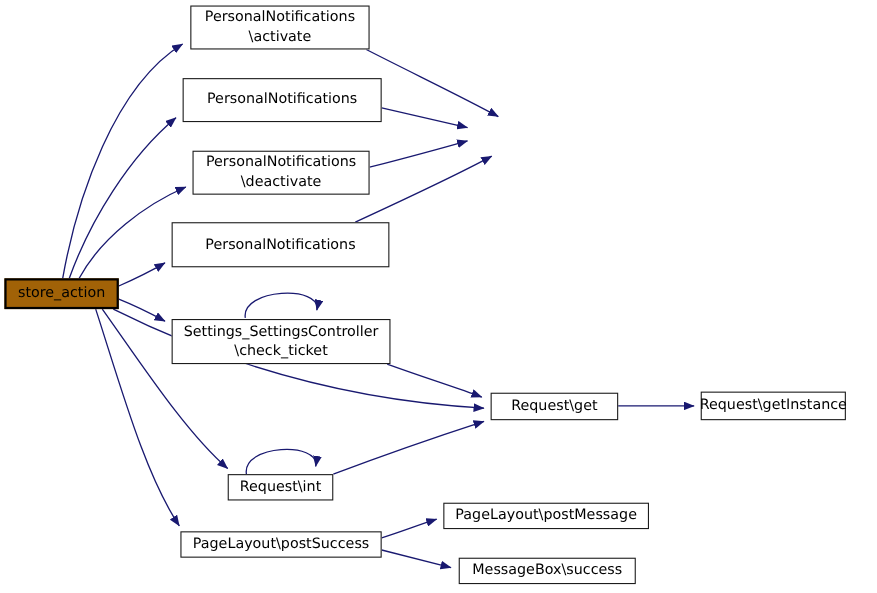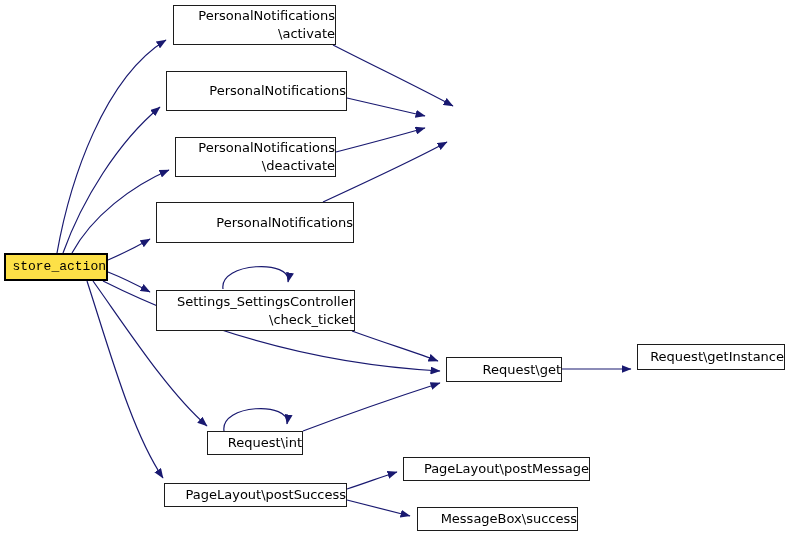--- a/index.html
+++ b/index.html
@@ -11,33 +11,32 @@
     overflow:hidden;
   }
   .edges{position:absolute;left:0;top:0;width:797px;height:539px;}
   .node{
     position:absolute;
     box-sizing:border-box;
     background:#ffffff;
     border:1px solid #1c1c1c;
     display:flex;
     flex-direction:column;
-    align-items:flex-end;
+    align-items:center;
     justify-content:center;
     text-align:center;
     font-size:13px;
     line-height:1.35;
     color:#000000;
     white-space:nowrap;
     cursor:pointer;
   }
   .node.root{
-    background:#fde047;
+    background:#a16207;
     border:2px solid #000000;
-    font-family:Liberation Mono, monospace;
   }
   .node span{display:block;}
 </style>
 </head>
 <body>
 
 <div class="canvas">
 
   <svg class="edges" width="797" height="539" viewBox="0 0 797 539">
     <defs>
@@ -93,21 +92,21 @@
 
   <div class="node" style="left:156px;top:290px;width:199px;height:41px">
     <span>Settings_SettingsController</span>
     <span>\check_ticket</span>
   </div>
 
   <div class="node" style="left:446px;top:357px;width:116px;height:25px">
     <span>Request\get</span>
   </div>
 
-  <div class="node" style="left:637px;top:344px;width:148px;height:26px">
+  <div class="node" style="left:637px;top:356px;width:132px;height:26px">
     <span>Request\getInstance</span>
   </div>
 
   <div class="node" style="left:207px;top:431px;width:96px;height:24px">
     <span>Request\int</span>
   </div>
 
   <div class="node" style="left:164px;top:483px;width:183px;height:24px">
     <span>PageLayout\postSuccess</span>
   </div>

